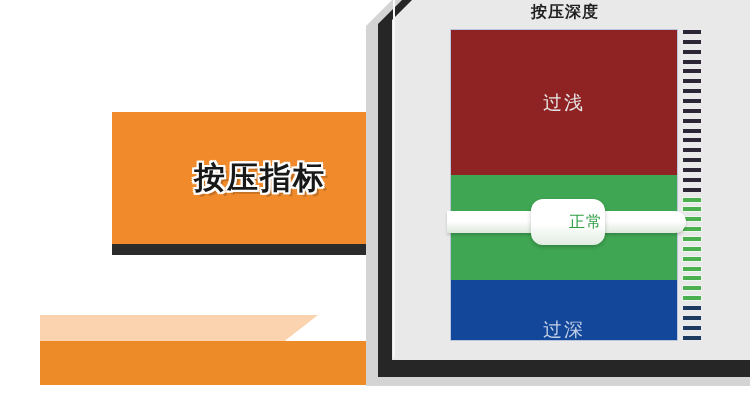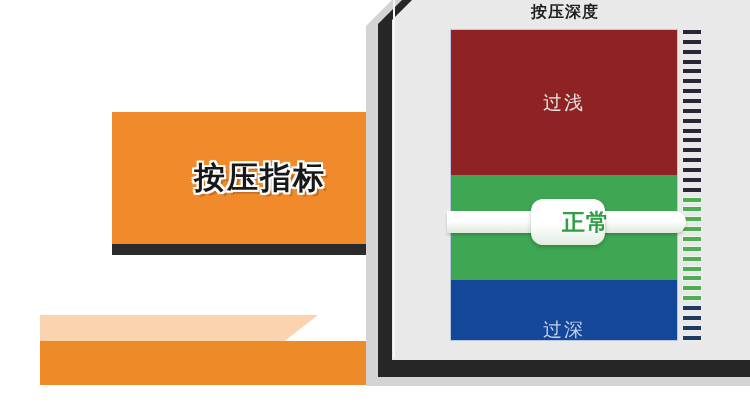--- a/index.html
+++ b/index.html
@@ -191,22 +191,22 @@
     width: 74px;
     height: 46px;
     background: linear-gradient(180deg, #ffffff 0%, #ffffff 55%, #eef4ee 80%, #e2ece2 100%);
     border-radius: 12px;
     box-shadow: 0 2px 4px rgba(0,0,0,0.22);
     display: flex;
     align-items: center;
     justify-content: center;
   }
   .slider-badge-text {
-    font-size: 23px;
-    font-weight: bold;
+    font-size: 16px;
+    font-weight: normal;
     color: #2f9e44;
     letter-spacing: 1px;
     font-family: "DejaVu Sans", "Liberation Sans", sans-serif;
     white-space: nowrap;
     margin-left: 36px;
   }
 
   
   .ticks {
     position: absolute;

